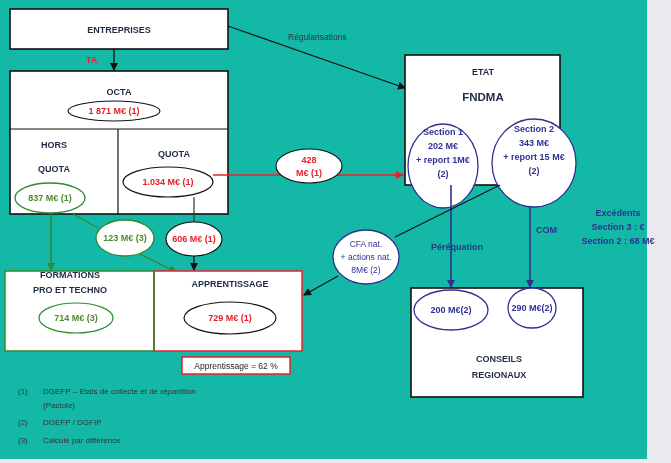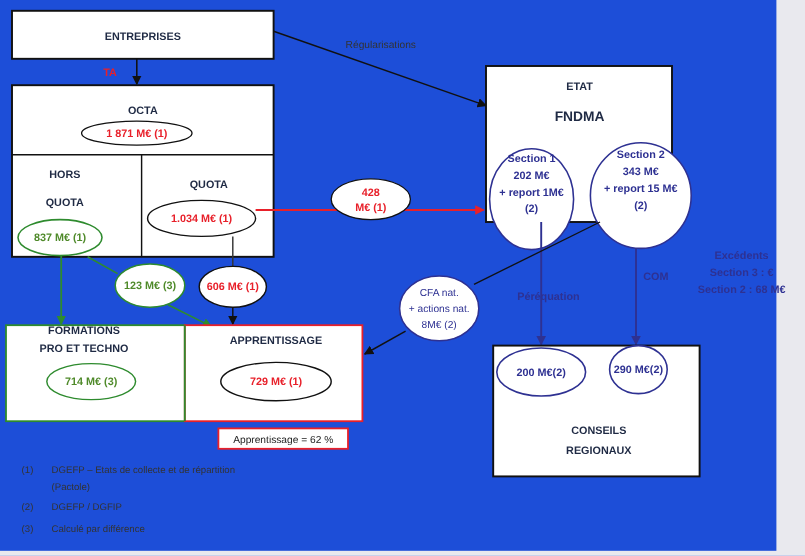--- a/index.html
+++ b/index.html
@@ -1,19 +1,19 @@
 <!DOCTYPE html>
 <html><head>
 <meta charset="utf-8">
 <style>
   html, body { margin: 0; padding: 0; background: #e9e9ee; }
   body { width: 671px; height: 463px; overflow: hidden; position: relative; }
   #canvas {
     position: absolute; left: 0; top: 0; width: 647px; height: 459px;
-    background: #1d4ed8;
+    background: #14b8a6;
   }
   svg { position: absolute; left: 0; top: 0; }
   text { font-family: "Liberation Sans", "DejaVu Sans", sans-serif; }
   .lbl-dark { fill: #1f2a44; font-weight: bold; font-size: 9px; }
   .lbl-big { fill: #1f2a44; font-weight: bold; font-size: 11.5px; }
   .red { fill: #e8202a; font-weight: bold; font-size: 9px; }
   .green { fill: #4f8a2a; font-weight: bold; font-size: 9px; }
   .blue { fill: #2e3192; font-weight: bold; font-size: 9px; }
   .blue-n { fill: #2e3192; font-size: 8.5px; }
   .plain { fill: #333; font-size: 8.5px; }

